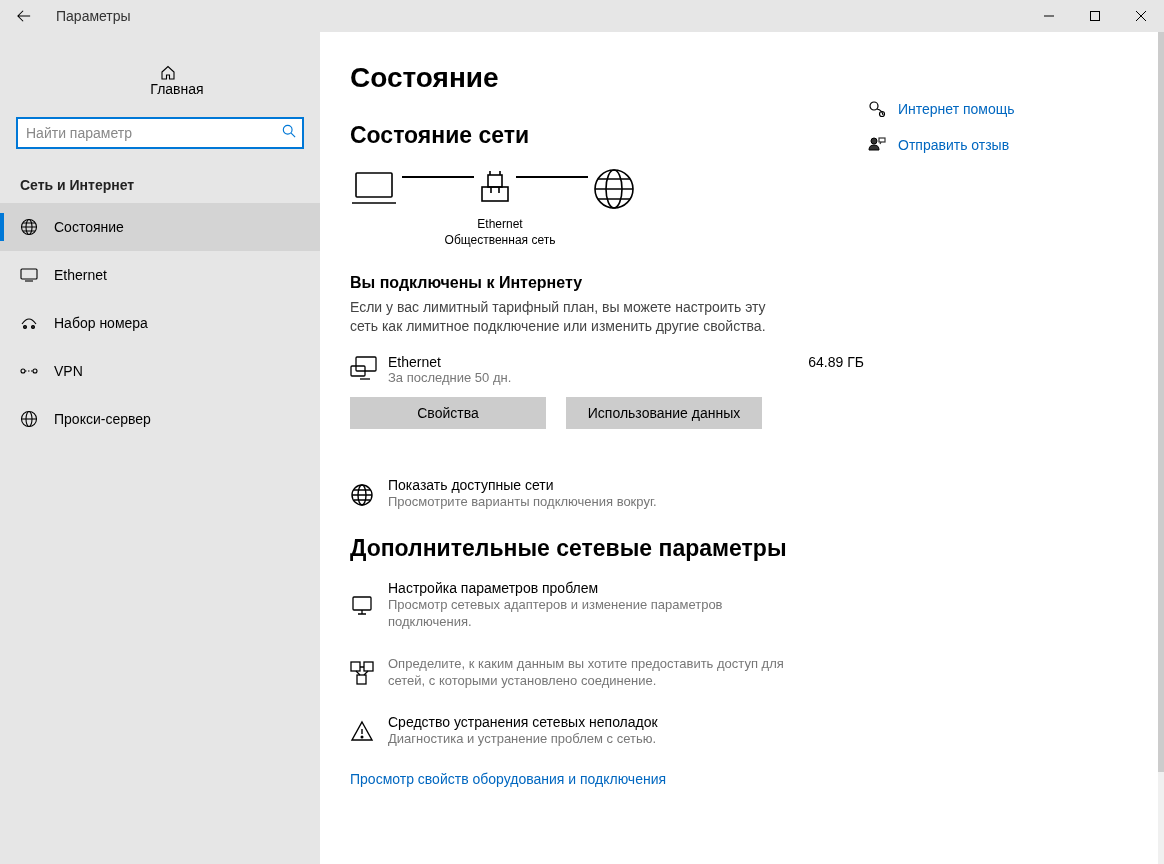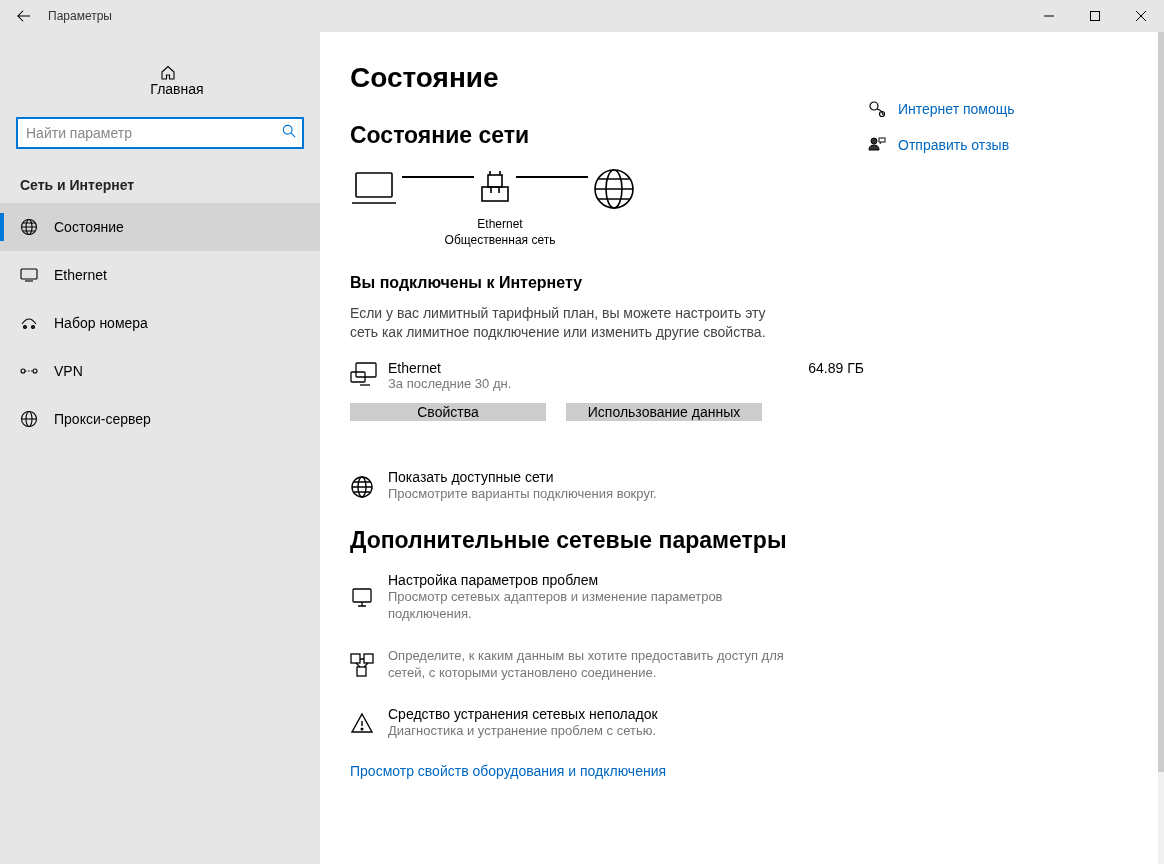--- a/index.html
+++ b/index.html
@@ -1,20 +1,20 @@
 <!DOCTYPE html>
 <html><head>
 <meta charset="utf-8">
 <style>
 * { margin: 0; padding: 0; box-sizing: border-box; font-family: "Segoe UI", Tahoma, sans-serif; }
 body { width: 1164px; height: 864px; background: #fff; overflow: hidden; display: flex; flex-direction: column; }
 .titlebar { height: 32px; background: #e6e6e6; display: flex; align-items: center; position: relative; }
 .back-btn { width: 48px; height: 32px; display: flex; align-items: center; justify-content: center; cursor: pointer; }
 .back-btn svg { width: 14px; height: 14px; }
-.title-text { font-size: 12px; color: #333; margin-left: 0; }
+.title-text { font-size: 14px; color: #333; margin-left: 8px; }
 .win-controls { position: absolute; right: 0; top: 0; display: flex; }
 .win-btn { width: 46px; height: 32px; display: flex; align-items: center; justify-content: center; cursor: pointer; }
 .win-btn svg { width: 10px; height: 10px; }
 .layout { flex: 1; display: flex; overflow: hidden; }
 .sidebar { width: 320px; background: #e6e6e6; padding-top: 25px; }
 .home-row { display: flex; align-items: center; padding: 8px 0 8px 20px; cursor: pointer; flex-direction: column; }
 .home-row .icon { width: 20px; display: flex; align-items: center; }
 .home-row .label { font-size: 14px; margin-left: 14px; }
 .search-box { margin: 12px 16px 0 16px; height: 32px; border: 2px solid #0078d7; background: #fff; display: flex; align-items: center; padding: 0 6px 0 8px; }
 .search-input { flex: 1; border: none; outline: none; font-size: 14px; color: #666; background: transparent; }
@@ -27,30 +27,30 @@
 .nav-item.active { background: #d4d4d4; }
 .nav-item.active::before { content: ""; position: absolute; left: 0; top: 10px; bottom: 10px; width: 4px; background: #0078d7; }
 .main { flex: 1; background: #fff; display: flex; padding: 30px 30px 0 30px; }
 .content { flex: 1; max-width: 560px; }
 h1 { font-size: 28px; font-weight: 600; margin-bottom: 28px; }
 h2 { font-size: 23px; font-weight: 600; margin-bottom: 18px; }
 .net-diagram { display: flex; align-items: center; margin-bottom: 6px; }
 .net-node { display: flex; flex-direction: column; align-items: center; }
 .net-line { width: 72px; height: 2px; background: #000; margin: 0 4px; position: relative; top: -12px; }
 .diagram-labels { text-align: center; width: 300px; font-size: 12px; line-height: 1.3; margin-bottom: 26px; }
-.sub-heading { font-size: 16px; font-weight: 600; margin-bottom: 12px; }
+.sub-heading { font-size: 16px; font-weight: 600; margin-bottom: 6px; }
 .desc-text { font-size: 14px; color: #444; margin-bottom: 18px; max-width: 420px; line-height: 1.35; }
 .conn-row { display: flex; align-items: flex-start; margin-bottom: 12px; }
 .conn-icon { width: 38px; display: flex; align-items: flex-start; justify-content: flex-start; padding-top: 2px; }
 .conn-info { flex: 1; }
 .conn-name { font-size: 14px; }
 .conn-sub { font-size: 13px; color: #777; }
 .conn-usage { font-size: 14px; margin-right: 4px; }
 .btn-row { display: flex; gap: 20px; margin-bottom: 48px; }
-.gray-btn { width: 196px; height: 18px; background: #ccc; border: none; font-size: 14px; cursor: pointer; color: #000; }
+.gray-btn { width: 196px; height: 32px; background: #ccc; border: none; font-size: 14px; cursor: pointer; color: #000; }
 .list-item { display: flex; align-items: center; margin-bottom: 24px; cursor: pointer; }
 .list-ico { width: 38px; display: flex; align-items: flex-start; padding-top: 2px; }
 .list-body { flex: 1; }
 .list-title { font-size: 14px; }
 .list-desc { font-size: 13px; color: #777; max-width: 400px; line-height: 1.35; }
 .link { color: #0067c0; font-size: 14px; cursor: pointer; }
 .aside { width: 260px; padding-top: 38px; }
 .aside-link { display: flex; align-items: center; margin-bottom: 18px; cursor: pointer; }
 .aside-link .ico { width: 24px; display: flex; }
 .aside-link .lbl { color: #0067c0; font-size: 14px; margin-left: 6px; }
@@ -200,21 +200,21 @@
       <div class="conn-row">
         <div class="conn-icon">
           <svg width="28" height="24" viewBox="0 0 28 24" fill="none" stroke="#333" stroke-width="1.3">
               <rect x="6" y="1" width="20" height="14" rx="1"></rect>
               <rect x="1" y="10" width="14" height="10" rx="1"></rect>
               <path d="M10 23 H20"></path>
             </svg>
         </div>
         <div class="conn-info">
           <div class="conn-name">Ethernet</div>
-          <div class="conn-sub">За последние 30 дн.</div>
+          <div class="conn-sub">За последние 50 дн.</div>
         </div>
         <div class="conn-usage">64.89 ГБ</div>
       </div>
 
       <div class="btn-row">
         <button class="gray-btn">Свойства</button>
         <button class="gray-btn">Использование данных</button>
       </div>
 
       <div class="list-item">

